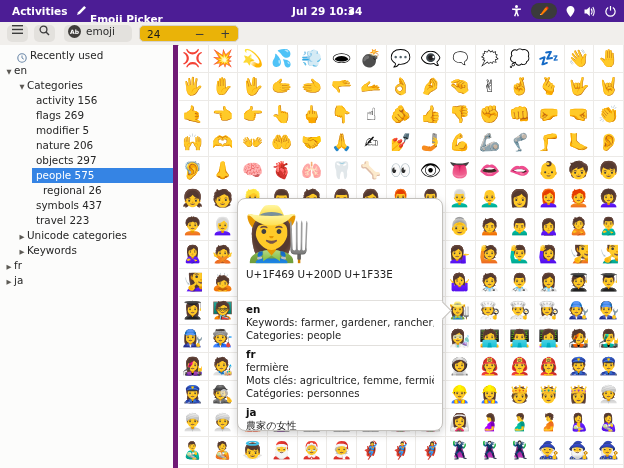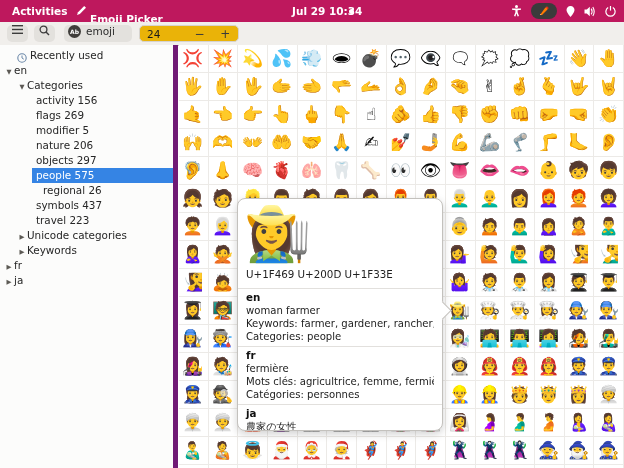--- a/index.html
+++ b/index.html
@@ -1,19 +1,19 @@
 <!DOCTYPE html>
 <html><head>
 <meta charset="utf-8">
 <style>
   html,body{margin:0;padding:0;background:#c9c7c4;}
   #screen{position:relative;width:624px;height:468px;overflow:hidden;background:#ffffff;
           font-family:"DejaVu Sans","Liberation Sans",sans-serif;-webkit-font-smoothing:antialiased;}
   
-  .topbar{position:absolute;left:0;top:0;width:624px;height:22px;background:#be185d;color:#fff;}
+  .topbar{position:absolute;left:0;top:0;width:624px;height:22px;background:#4c1d95;color:#fff;}
   .topbar .txt{position:absolute;top:0;height:22px;line-height:22px;font-size:10.5px;font-weight:bold;}
   .tb-activities{left:12px;}
   .tb-appicon{position:absolute;left:76px;top:5px;}
   .tb-appname{left:90px;margin-top:8px;}
   .tb-clock{left:292px;}
   .tb-dot{position:absolute;left:349px;top:9px;width:5px;height:5px;border-radius:50%;background:#fff;}
   .tb-right{position:absolute;right:0;top:0;height:22px;display:flex;align-items:center;gap:9px;padding-right:8px;}
   .cast-pill{width:26px;height:16px;border-radius:8px;background:#3b3b3b;display:flex;align-items:center;justify-content:center;}
   
   .headerbar{position:absolute;left:0;top:22px;width:624px;height:23px;background:#f1efec;border-bottom:1px solid #c9c6c1;}
@@ -52,21 +52,21 @@
   .grid-wrap{position:absolute;left:179px;top:45px;width:445px;height:423px;overflow:hidden;background:#fff;}
   .egrid{display:grid;grid-template-columns:repeat(15,29.667px);grid-auto-rows:28px;}
   .ecell{border-right:1px solid #eceae7;border-bottom:1px solid #eceae7;box-sizing:border-box;
          font-size:17px;line-height:27px;text-align:center;overflow:hidden;cursor:default;}
   
   .tooltip{position:absolute;left:237px;top:198px;width:206px;height:233px;background:#fff;border:1px solid #c3c1bd;
            border-radius:8px;box-shadow:0 3px 8px rgba(0,0,0,.18);z-index:5;overflow:hidden;box-sizing:border-box;}
   .tt-arrow{position:absolute;left:436px;top:304px;width:12px;height:12px;background:#fff;border:1px solid #c3c1bd;
             border-left:none;border-bottom:none;transform:rotate(45deg);z-index:6;}
   .tt-emoji{font-size:54px;line-height:60px;margin:5px 0 0 6px;}
-  .tt-code{font-size:10.3px;color:#1f1f1f;margin:4px 8px 8px 8px;}
+  .tt-code{font-size:10.3px;color:#1f1f1f;margin:4px 8px 20px 8px;}
   .tt-sep{height:1px;background:#e2e0dd;margin:0;}
   .tt-sec{padding:2px 8px 3px 8px;}
   .tt-lang{font-size:10.3px;font-weight:bold;color:#111;line-height:13px;}
   .tt-line{font-size:10.1px;color:#222;line-height:13px;white-space:nowrap;overflow:hidden;}
   svg{display:block;}
 </style>
 </head>
 <body>
 
 <div id="screen">
@@ -428,21 +428,20 @@
   </div>
 
   <div class="tt-arrow"></div>
   <div class="tooltip">
     <div class="tt-emoji">👩‍🌾</div>
     <div class="tt-code">U+1F469 U+200D U+1F33E</div>
     <div id="tt-sections">
         <div class="tt-sep"></div>
         <div class="tt-sec">
           <div class="tt-lang">en</div>
-          <div class="tt-line">woman farmer</div>
           <div class="tt-line">Keywords: farmer, gardener, rancher, uc6, woman</div>
           <div class="tt-line">Categories: people</div>
         </div>
         <div class="tt-sep"></div>
         <div class="tt-sec">
           <div class="tt-lang">fr</div>
           <div class="tt-line">fermière</div>
           <div class="tt-line">Mots clés: agricultrice, femme, fermière, jardinière</div>
           <div class="tt-line">Catégories: personnes</div>
         </div>

